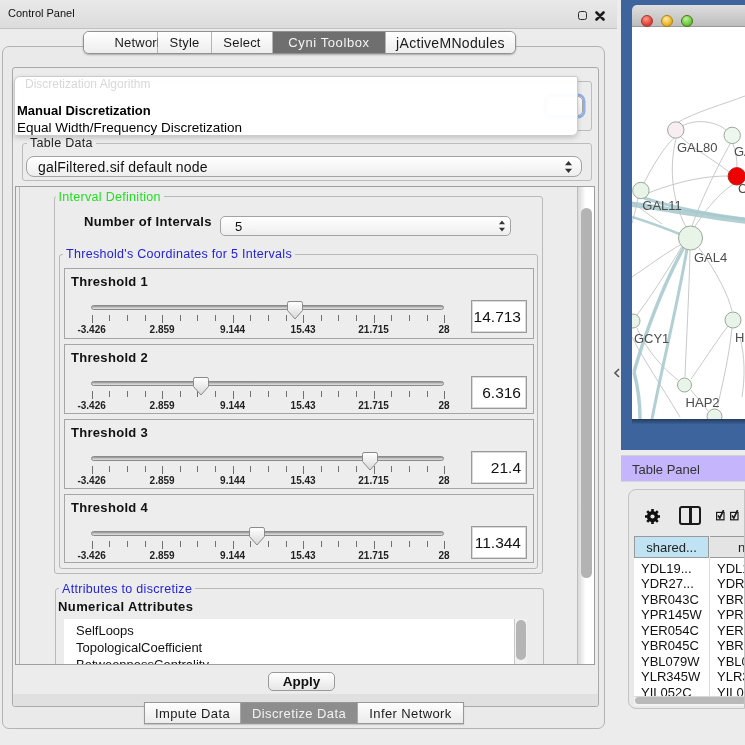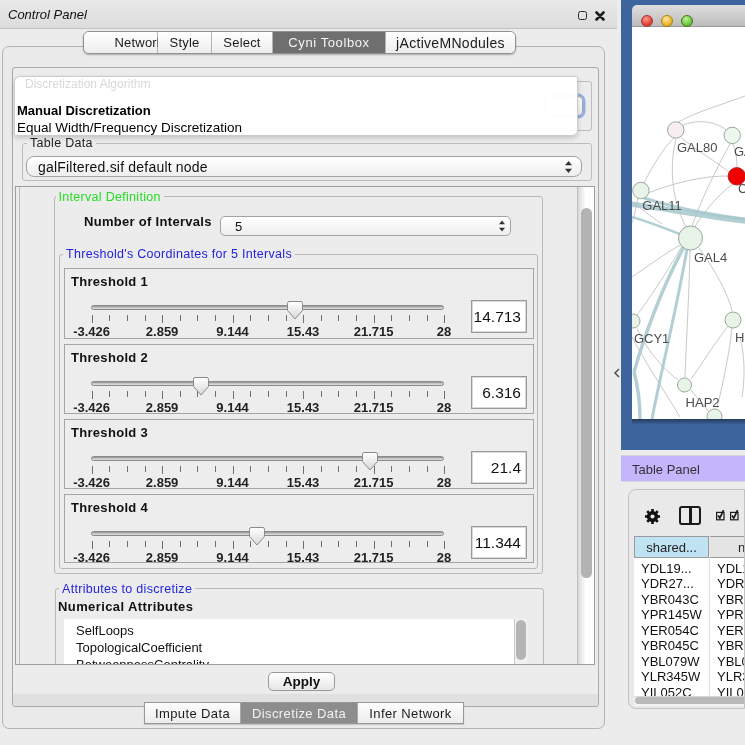--- a/index.html
+++ b/index.html
@@ -3,21 +3,21 @@
 <meta charset="utf-8">
 <style>
   * { margin:0; padding:0; box-sizing:border-box; }
   html,body { width:745px; height:745px; overflow:hidden; }
   body { font-family:"Liberation Sans", sans-serif; background:#ececec; position:relative; }
   .abs { position:absolute; }
 
   
   #titlebar { left:0; top:0; width:617px; height:29px;
     background:linear-gradient(#e9e9e9,#dcdcdc); border-bottom:1px solid #c2c2c2; }
-  #titlebar .t { position:absolute; left:8px; top:7px; font-size:13px; color:#111;font-style:italic; }
+  #titlebar .t { position:absolute; left:8px; top:7px; font-size:11px; color:#111; }
 
   
   #toptabs { left:83px; top:31px; height:23px; display:flex; border:1px solid #919191;
     border-radius:6px; overflow:hidden; background:#f6f6f6;
     box-shadow:0 1px 2px rgba(0,0,0,0.28); z-index:5; }
   #toptabs .seg { height:100%; display:flex; align-items:center; justify-content:center;
     font-size:13px; letter-spacing:0.2px; color:#1a1a1a; background:linear-gradient(#ffffff,#ededed);
     border-right:1px solid #b4b4b4; }
   #toptabs .seg:last-child { border-right:none; }
   #toptabs .seg.dark { background:#6f6f6f; color:#f5f5f5; }
@@ -44,21 +44,21 @@
   #scrollpane { left:15px; top:186px; width:580px; height:479px; border:1px solid #9e9e9e;
     background:#ececec; overflow:hidden; }
 
   
   .tpanel { position:absolute; left:48px; width:470px; height:70px;
     border:1px solid #a5a5a5; background:#ededed; }
   .tpanel .name { position:absolute; left:6px; top:5px; font-weight:bold; font-size:13px; color:#111; letter-spacing:0.3px; }
   .track { position:absolute; left:26px; width:353px; height:5px; border-radius:3px;
     background:linear-gradient(#8d8d8d,#c9c9c9 55%,#dedede); border:1px solid #8a8a8a; }
   .tick { position:absolute; width:1px; background:#707070; }
-  .slab { position:absolute; font-size:13px; font-weight:bold; color:#222; transform:translateX(-50%); }
+  .slab { position:absolute; font-size:10px; font-weight:bold; color:#222; transform:translateX(-50%); }
   .tfield { position:absolute; left:406px; top:31px; width:56px; height:33px; background:#fff;
     border:1px solid #9a9a9a; box-shadow:inset 0 0 0 1px #d9d9d9;
     font-size:15.5px; color:#111; text-align:right; padding:7px 5px 0 0; }
 
   
   #bottabs { left:144px; top:702px; height:22px; display:flex; border:1px solid #979797;
     border-radius:0; overflow:hidden; z-index:6; box-shadow:0 1px 1px rgba(0,0,0,0.15); }
   #bottabs .seg { height:100%; display:flex; align-items:center; justify-content:center;
     font-size:13px; letter-spacing:0.4px; color:#1c1c1c; background:linear-gradient(#fdfdfd,#ececec);
     border-right:1px solid #a8a8a8; }

